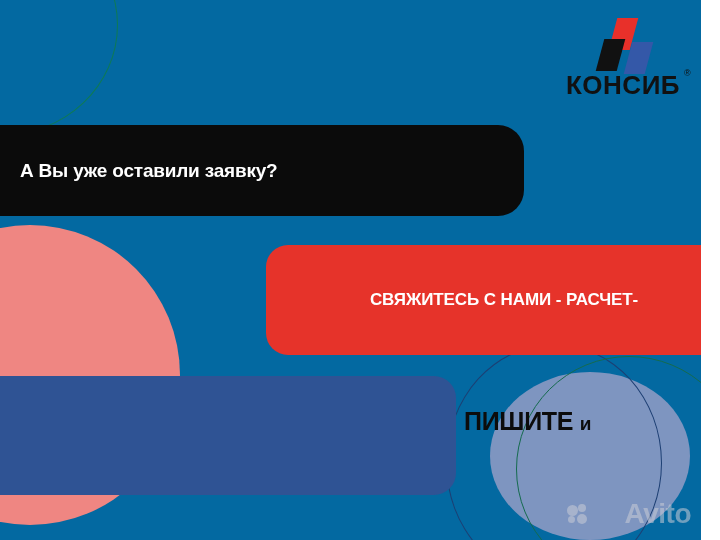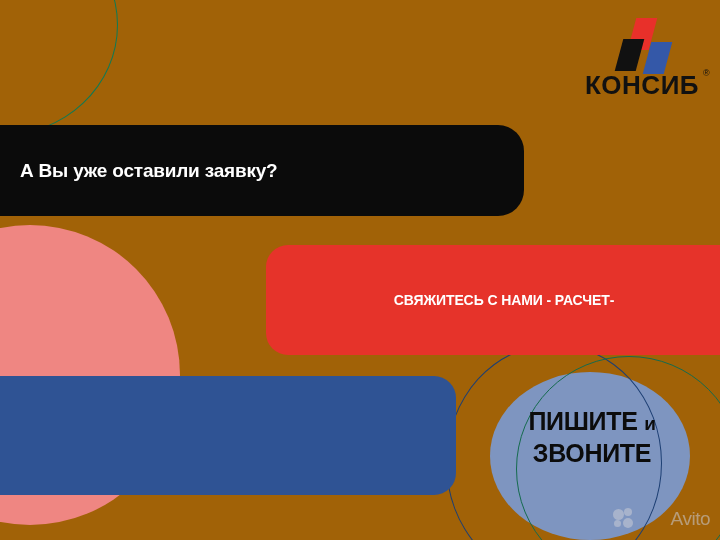--- a/index.html
+++ b/index.html
@@ -8,24 +8,25 @@
   }
   body {
     width: 720px;
     height: 540px;
     overflow: hidden;
     font-family: "Liberation Sans", sans-serif;
   }
 
   #canvas {
     position: relative;
-    width: 720px;
+    width: 664px;
     height: 540px;
-    background: #a16207;
+    background: #0369a1;
     overflow: hidden;
+    padding-left: 37px;
   }
 
   
   .ring {
     position: absolute;
     border-radius: 50%;
     box-sizing: border-box;
     background: transparent;
   }
   #ring-top-left {
@@ -145,21 +146,21 @@
     width: 494px;
     height: 110px;
     background: #e6332a;
     border-radius: 22px;
     padding-left: 22px;
     padding-right: 40px;
     align-items: center;
   }
   #banner-red .line {
     color: #ffffff;
-    font-size: 14px;
+    font-size: 17px;
     font-weight: 700;
     line-height: 1.32;
     letter-spacing: -0.1px;
     white-space: nowrap;
     text-align: center;
   }
 
   #banner-blue {
     left: -40px;
     top: 376px;
@@ -175,24 +176,23 @@
     font-size: 21px;
     font-weight: 700;
     line-height: 1.45;
     letter-spacing: -0.1px;
     white-space: nowrap;
   }
 
   
   #call-text {
     position: absolute;
-    left: 492px;
+    left: 464px;
     top: 405px;
     width: 200px;
-    text-align: center;
     color: #0c0c0c;
     font-size: 25px;
     font-weight: 700;
     line-height: 1.28;
     letter-spacing: -0.3px;
   }
   #call-text .small {
     font-size: 19px;
   }
 
@@ -215,22 +215,22 @@
     position: absolute;
     border-radius: 50%;
     background: #c9ccd6;
     display: block;
   }
   #wm-d1 { left: 0px;  top: 1px;  width: 11px; height: 11px; }
   #wm-d2 { left: 11px; top: 0px;  width: 8px;  height: 8px; }
   #wm-d3 { left: 1px;  top: 12px; width: 7px;  height: 7px; }
   #wm-d4 { left: 10px; top: 10px; width: 10px; height: 10px; }
   #watermark-text {
-    font-size: 19px;
-    font-weight: 400;
+    font-size: 28px;
+    font-weight: 700;
     color: #c9ccd6;
     letter-spacing: -0.5px;
     line-height: 1;
     margin-left: 32px;
   }
 </style>
 </head>
 <body>
 
 <div id="canvas">
@@ -260,21 +260,20 @@
 
   <div class="banner" id="banner-red">
     <div class="line">СВЯЖИТЕСЬ С НАМИ - РАСЧЕТ-</div>
   </div>
 
   <div class="banner" id="banner-blue">
   </div>
 
   <div id="call-text">
     <div><span>ПИШИТЕ</span> <span class="small">и</span></div>
-    <div>ЗВОНИТЕ</div>
   </div>
 
   <div id="watermark">
     <span id="watermark-glyph">
       <i id="wm-d1"></i>
         <i id="wm-d2"></i>
         <i id="wm-d3"></i>
         <i id="wm-d4"></i>
     </span>
     <span id="watermark-text">Avito</span>

